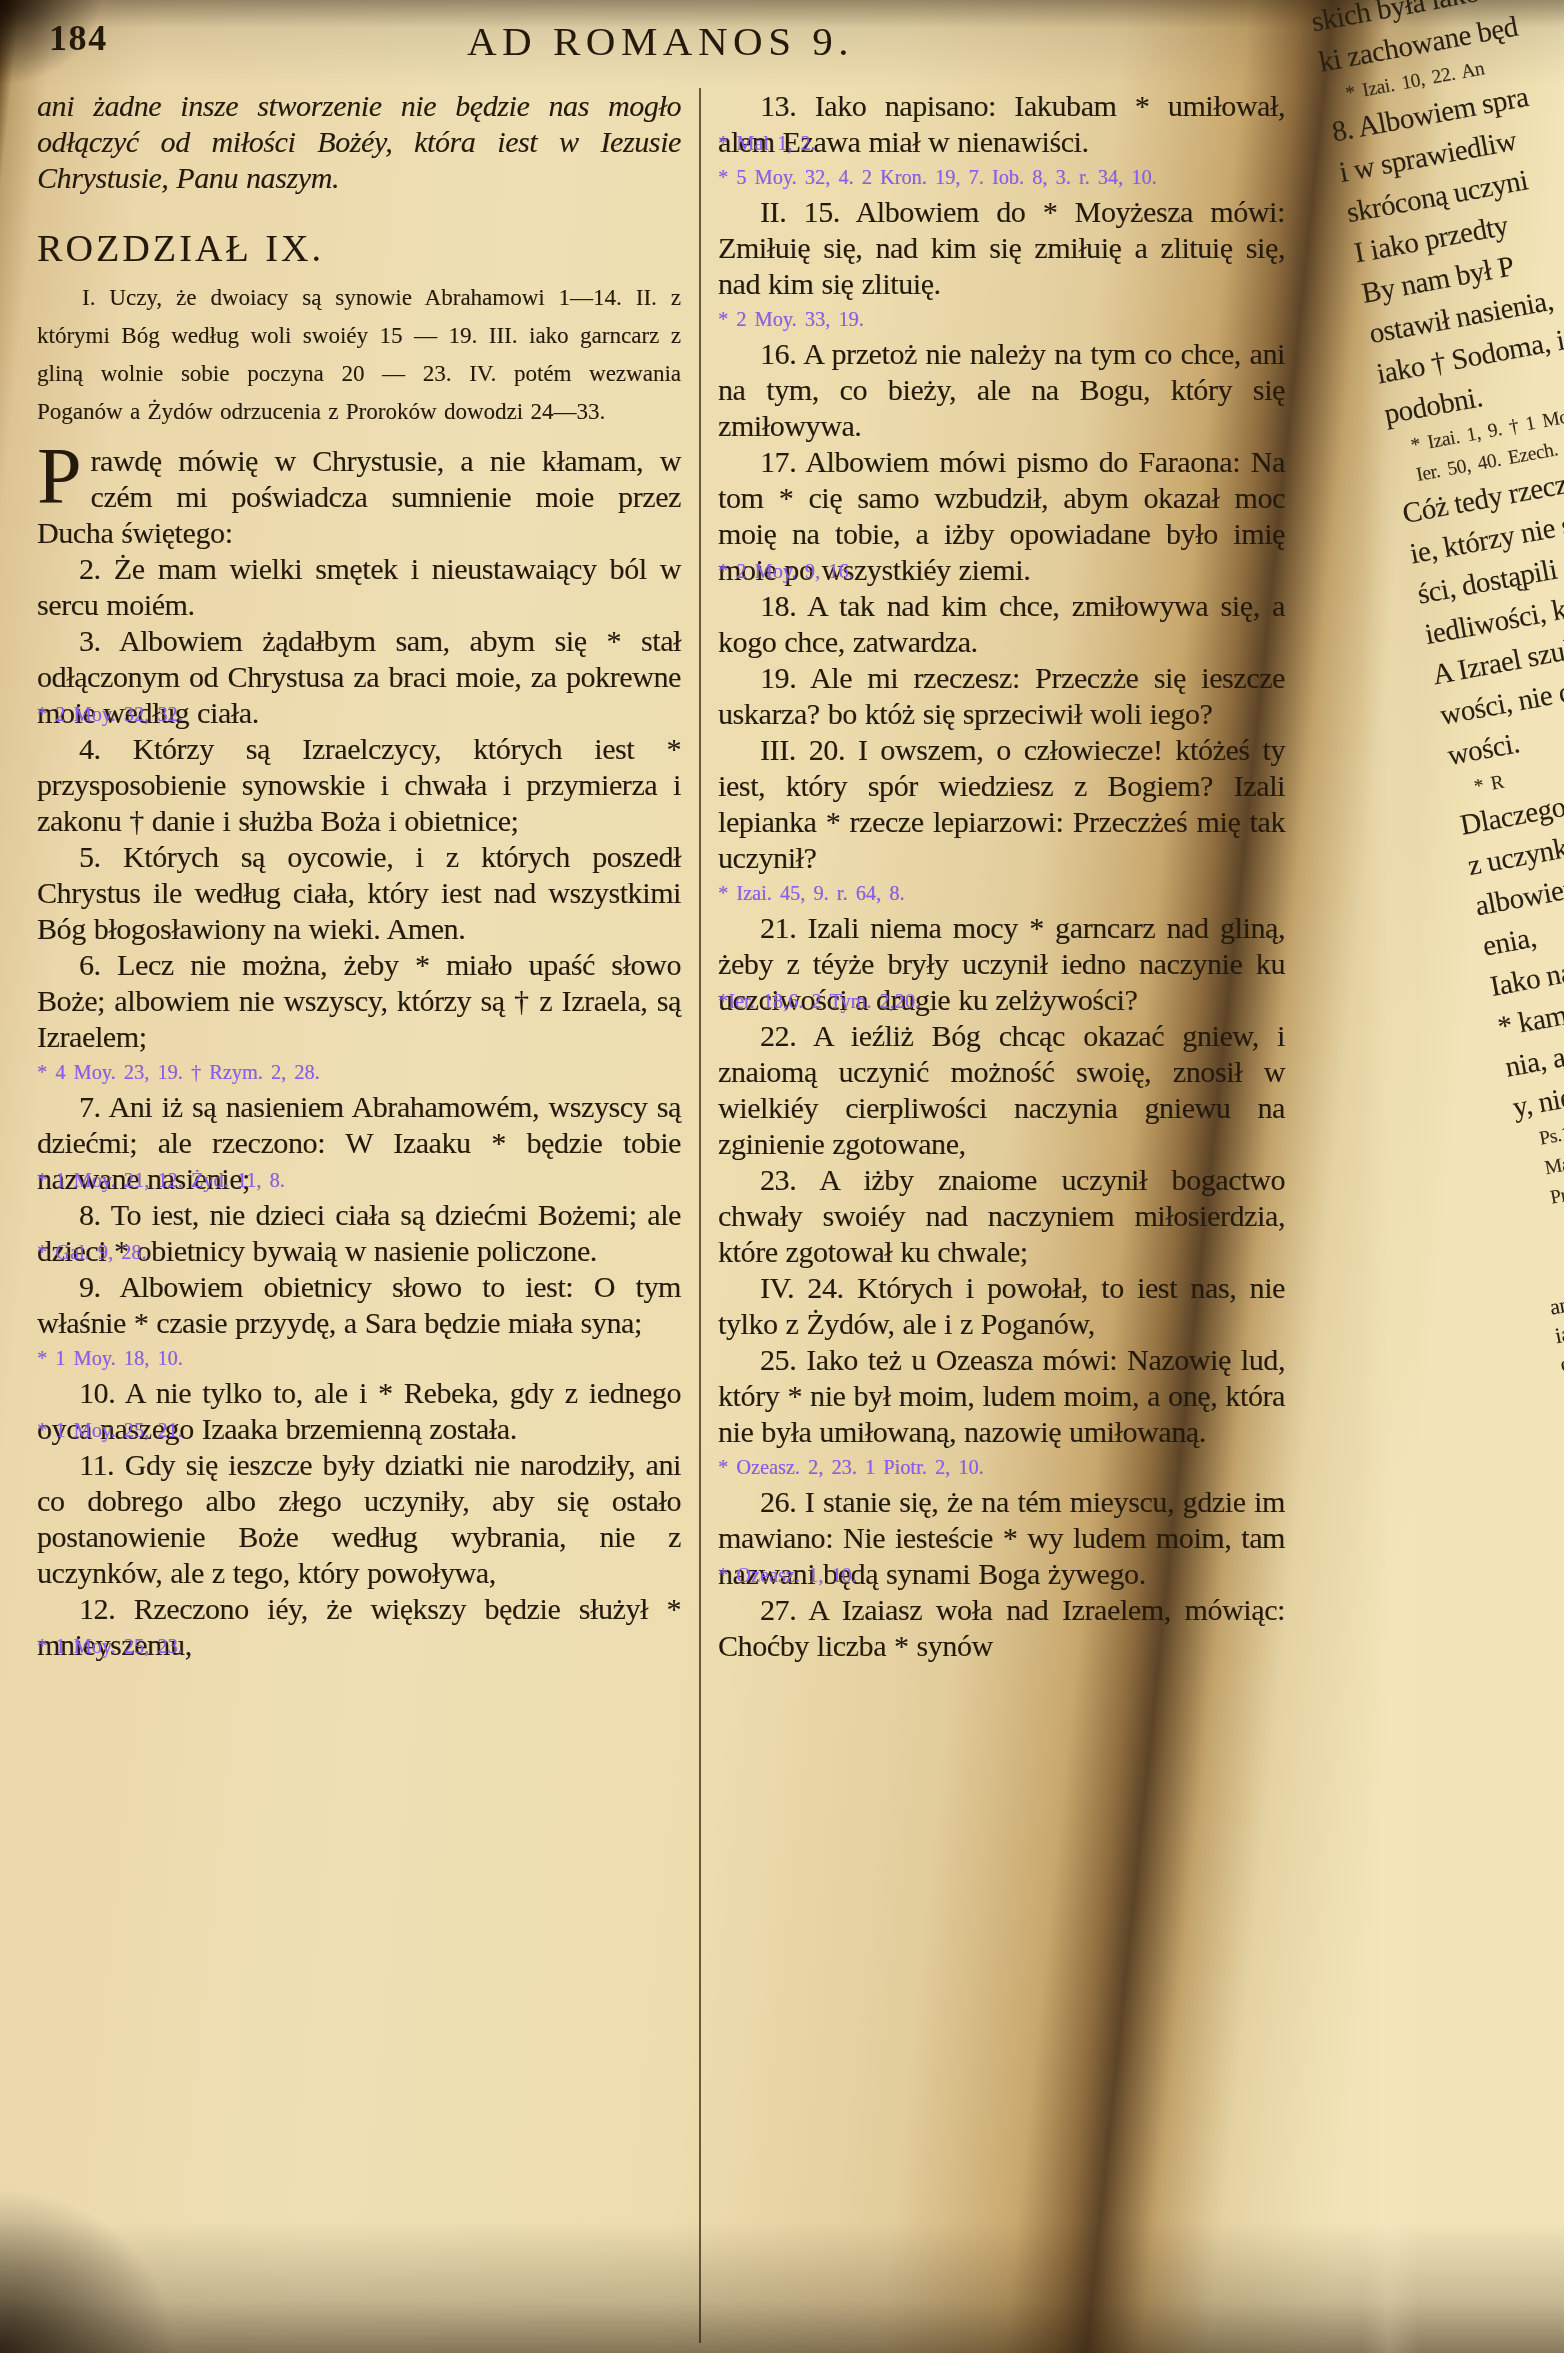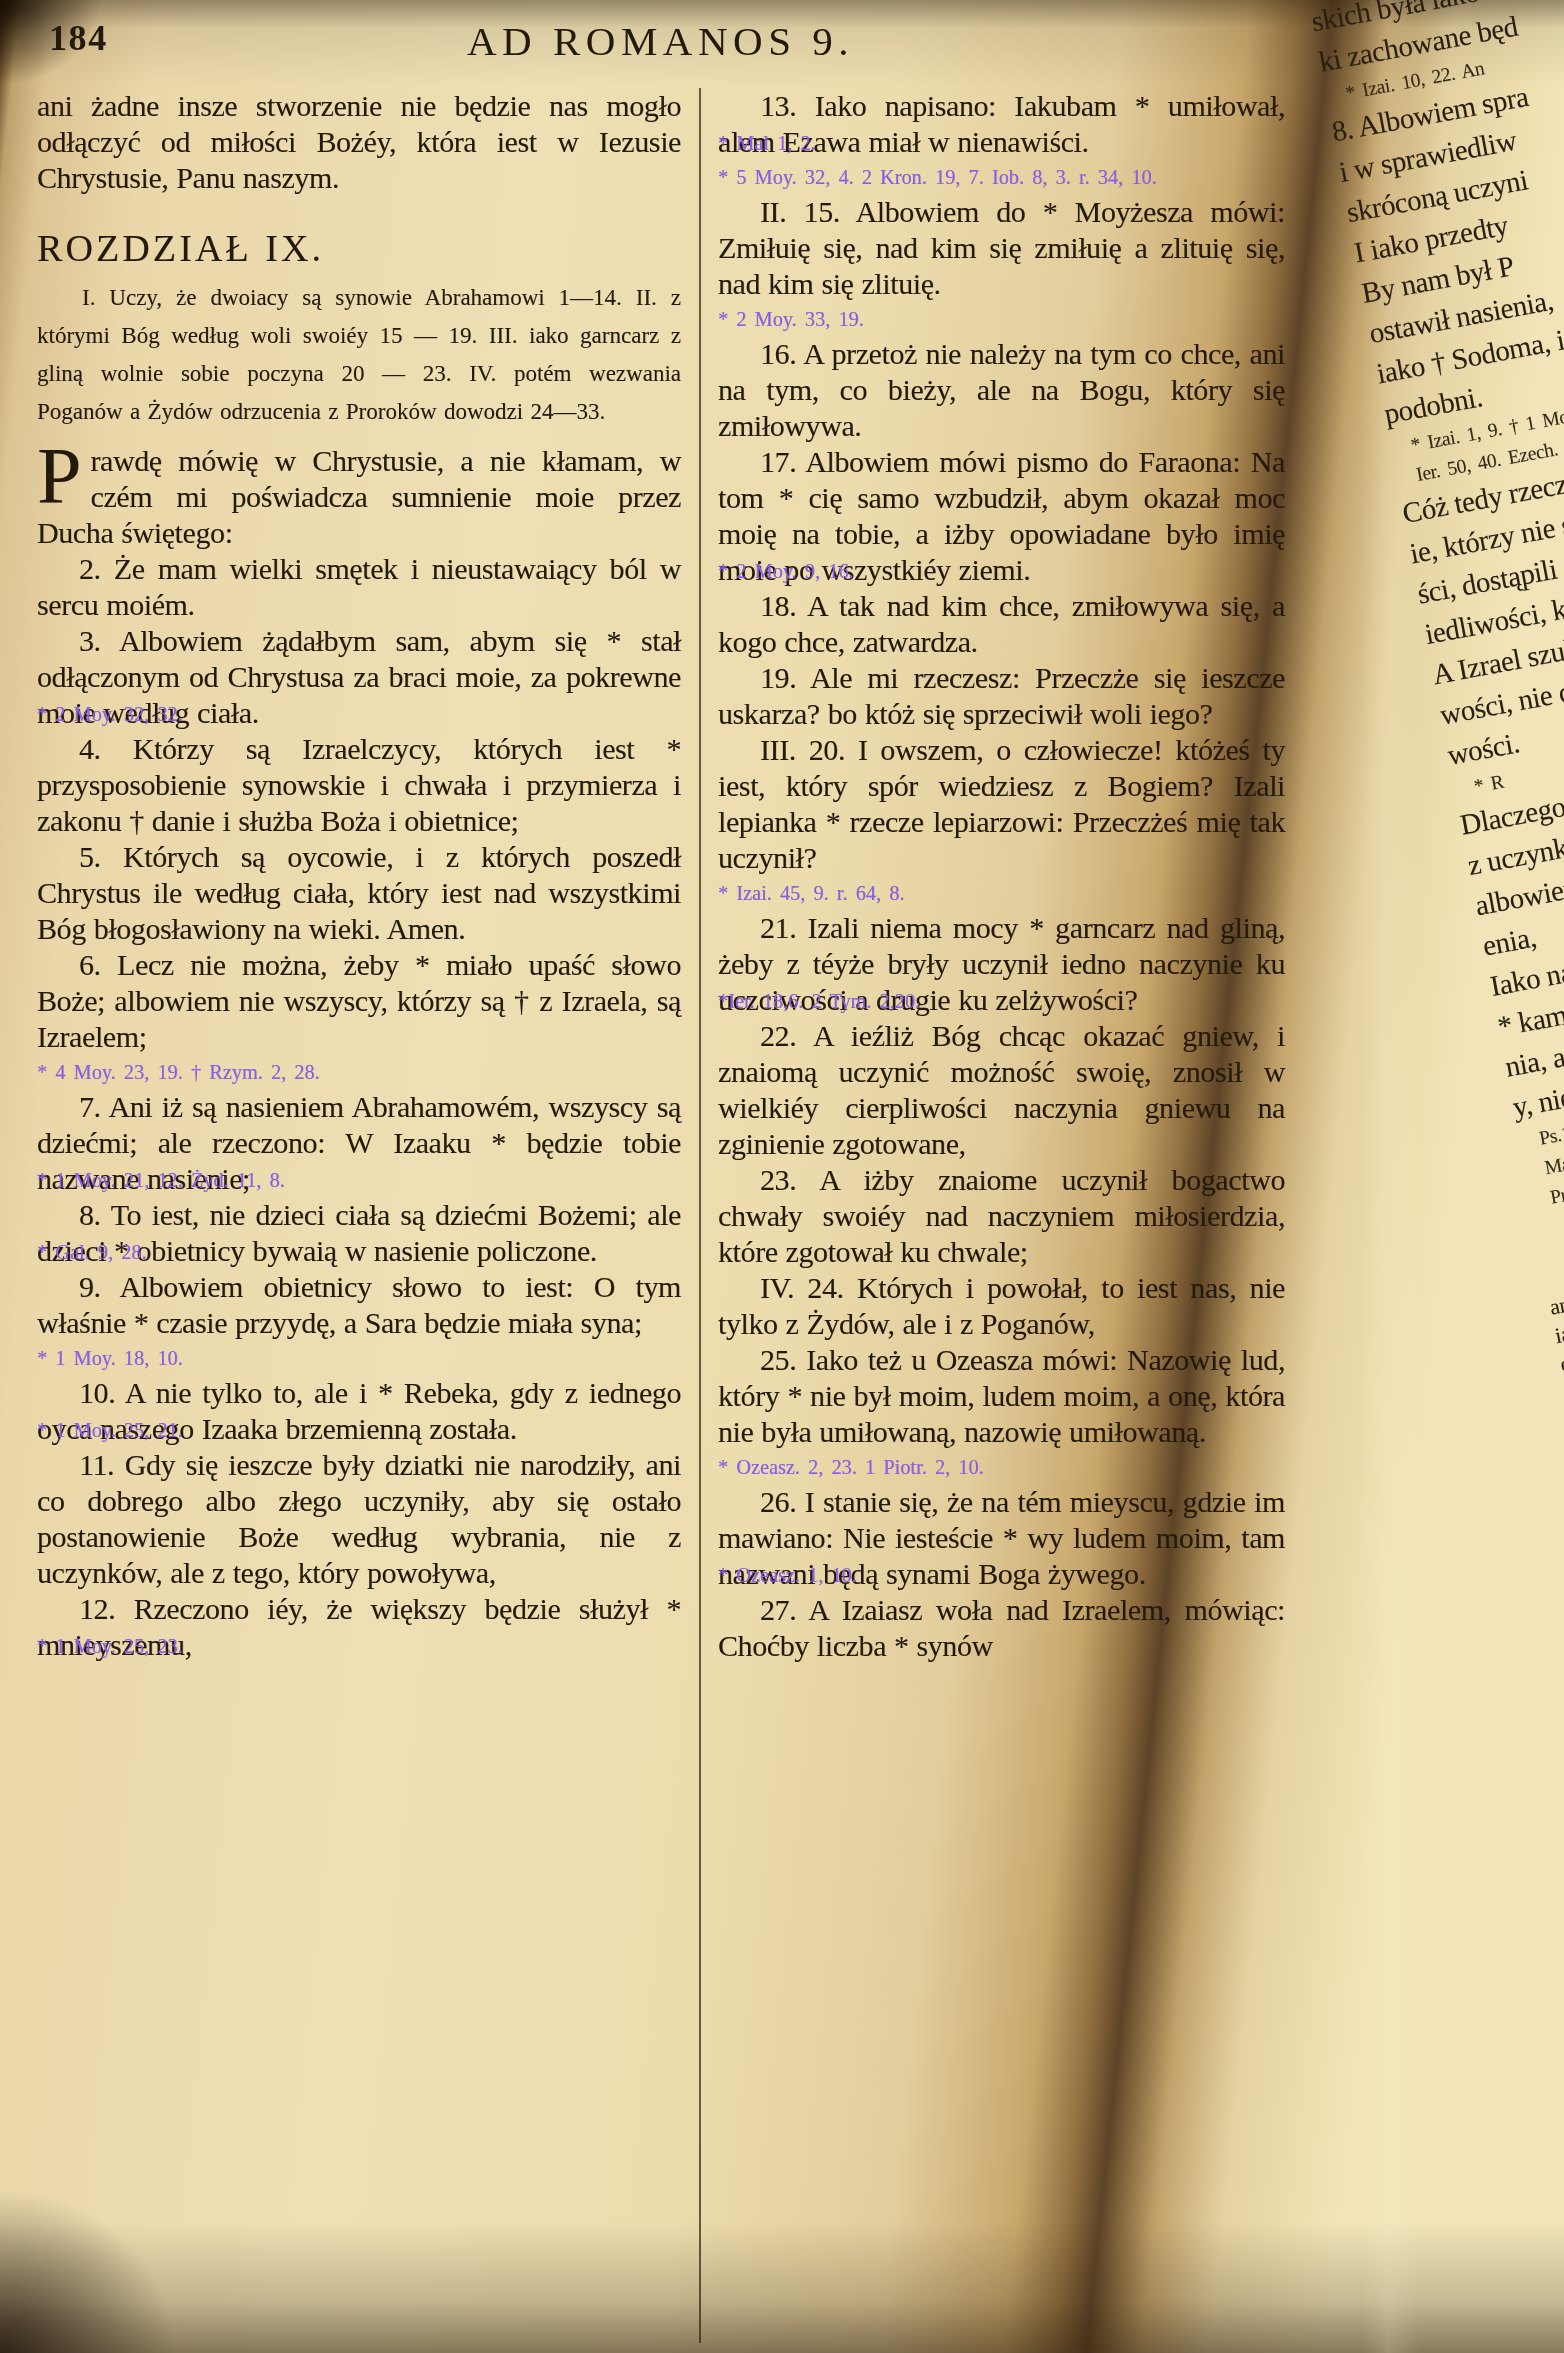--- a/index.html
+++ b/index.html
@@ -27,21 +27,21 @@
   .header-row{position:absolute;left:37px;top:17px;width:1247px;height:47px;color:#241a0c;}
   .page-num{position:absolute;left:12px;top:0;font-size:36px;font-weight:bold;letter-spacing:1.6px;}
   .page-title{display:block;text-align:center;font-size:41px;font-weight:normal;letter-spacing:5.5px;}
 
   
   .col{position:absolute;top:88px;color:#241a0c;font-size:30px;line-height:36px;text-align:justify;letter-spacing:-0.4px;word-spacing:0.8px;text-shadow:0.4px 0.4px 0 rgba(40,30,15,.30);}
   .col-left{left:37px;width:644px;}
   .col-right{left:718px;width:567px;}
   .divider{position:absolute;left:699px;top:88px;width:2.3px;height:2255px;background:rgba(52,38,18,.72);}
 
-  .cont{margin:0;text-indent:0;}
+  .cont{margin:0;text-indent:0;font-style:italic;}
   h2.rozdz{margin:34px 0 4.7px;font-size:38px;font-weight:normal;letter-spacing:3.1px;}
   .summary{margin:12.5px 0 12.5px;font-size:23px;line-height:38px;text-indent:45px;letter-spacing:0;word-spacing:1.6px;}
 
   .verse{margin:0;text-indent:42px;}
   .verse.v1{text-indent:0;}
   .dropcap{float:left;font-size:80px;line-height:63px;padding:1.6px 9.4px 0 0;}
 
   .ref{display:block;font-size:20.3px;line-height:34px;letter-spacing:0;word-spacing:3.1px;color:#8b5cf6;text-align:left;}
   .ref.inline{margin-top:-34px;padding-right:4.7px;}
   .ref.own{padding-right:31px;}

